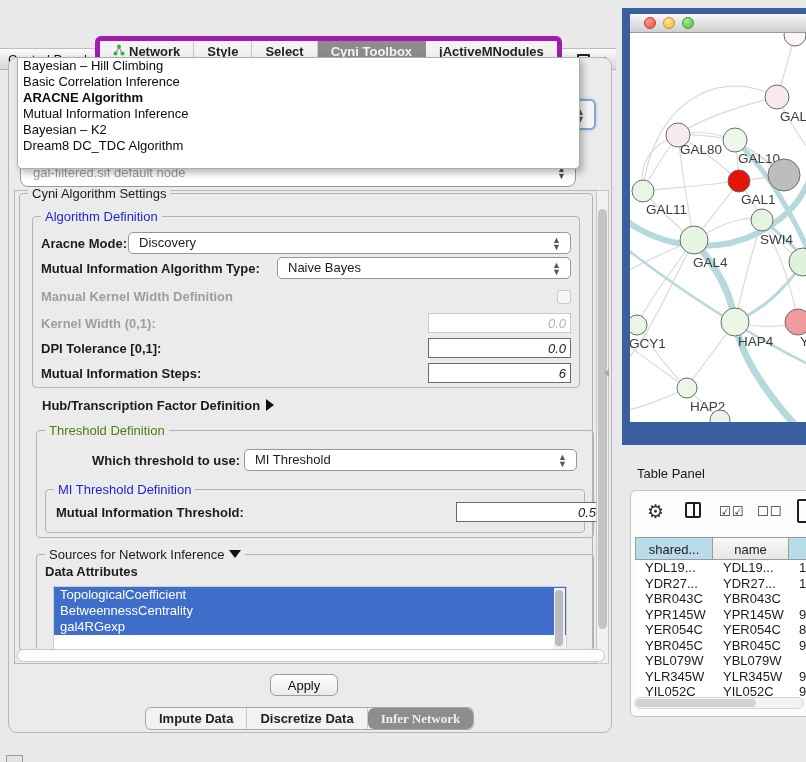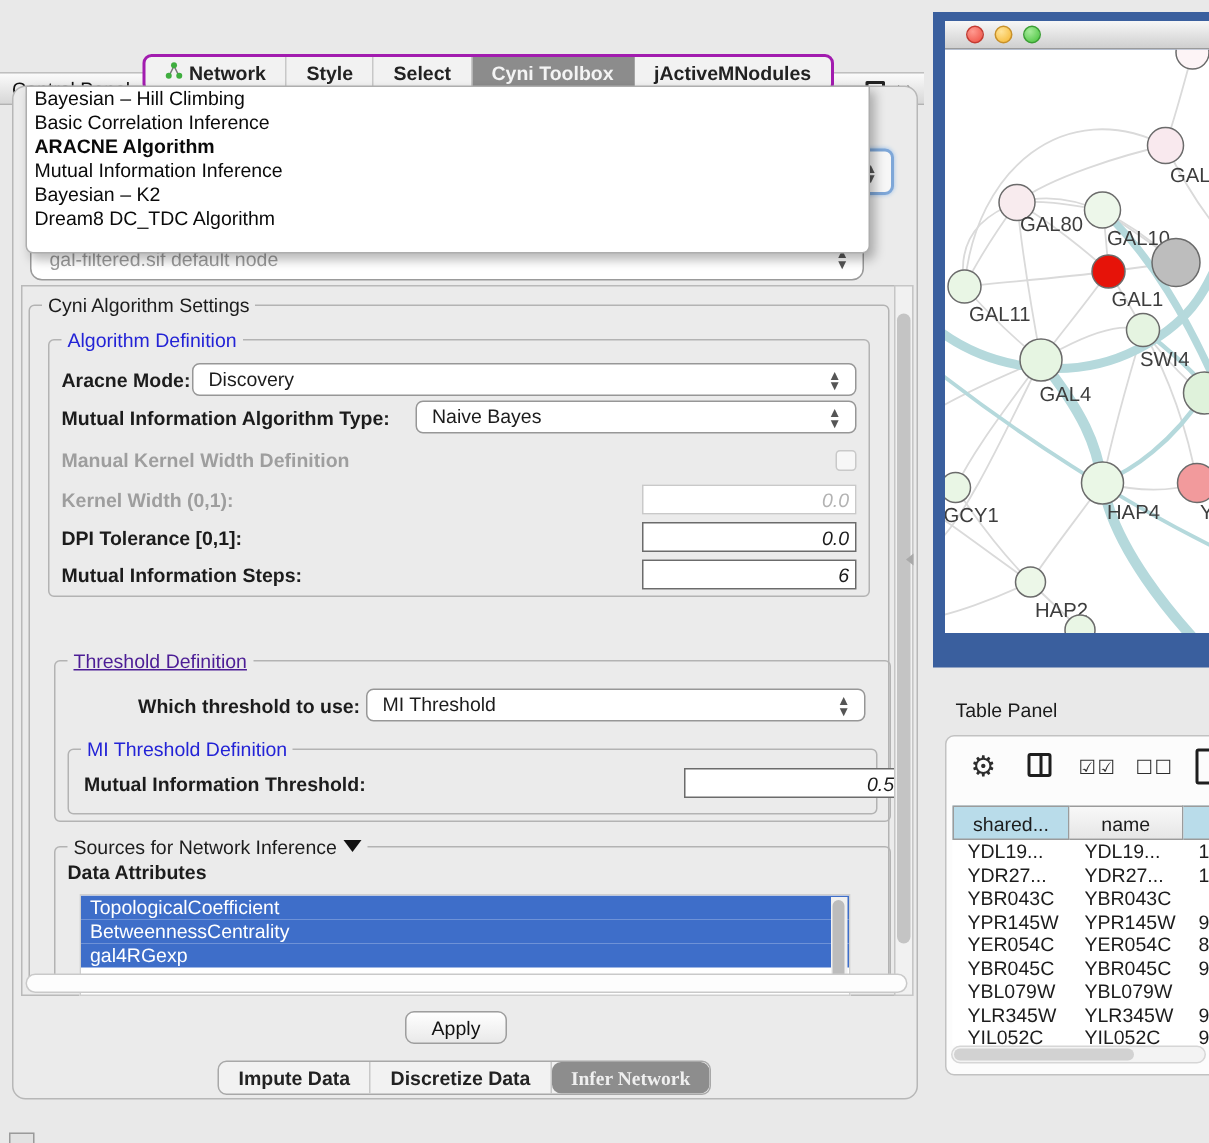--- a/index.html
+++ b/index.html
@@ -9,21 +9,21 @@
 
   
   #cp-titlebar{left:0;top:6;width:616px;height:22px;background:linear-gradient(#fbfbfb,#d7d7d7);
     border-top:1px solid #bfbfbf;border-bottom:1px solid #b2b2b2;line-height:22px;padding-left:8px;box-sizing:border-box;margin-top:48px;}
   #cp-title{font-size:13px;color:#111;}
   .winbtn{position:absolute;top:5px;}
   #btn-max{right:26px;width:9px;height:9px;border:2px solid #222;border-radius:1px;background:transparent;}
   #btn-close{right:8px;top:1px;font-size:14px;font-weight:bold;color:#111;}
 
   
-  #top-tabs{left:95px;top:36px;height:22px;display:flex;border:2px solid #a21caf;border-radius:6px;
+  #top-tabs{left:95px;top:36px;height:22px;display:flex;border:5px solid #a21caf;border-radius:6px;
     background:#f2f2f2;overflow:hidden;z-index:1;}
   .tab{padding:0 13px;line-height:22px;font-weight:bold;color:#222;border-right:1px solid #c8c8c8;
     display:flex;align-items:center;gap:4px;white-space:nowrap;}
   .tab:last-child{border-right:none;}
   .tab.sel{background:#8c8c8c;color:#f4f4f4;border-right-color:#8c8c8c;}
 
   
   #main-panel{left:8px;top:57px;width:604px;height:676px;border:1px solid #b7b7b7;border-radius:9px;
     background:#ebebeb;box-sizing:border-box;}
 
@@ -169,21 +169,21 @@
         <div class="dd-item">Basic Correlation Inference</div>
         <div class="dd-item sel">ARACNE Algorithm</div>
         <div class="dd-item">Mutual Information Inference</div>
         <div class="dd-item">Bayesian – K2</div>
         <div class="dd-item">Dream8 DC_TDC Algorithm</div>
       </div>
   </div>
 
   <div class="abs" id="scrollpane">
 
-    <div class="group" id="cyni-group" style="left:4px;top:12px;width:574px;height:458px;">
+    <div class="group" id="cyni-group" style="left:4px;top:2px;width:574px;height:458px;">
       <div class="legend">Cyni Algorithm Settings</div>
 
       <div class="group" style="left:12px;top:22px;width:548px;height:172px;">
         <div class="legend" style="color:#2323d6;">Algorithm Definition</div>
         <div class="row-label" style="left:8px;top:19px;">Aracne Mode:</div>
         <div class="combo" style="left:95px;top:15px;width:443px;">
           <span>Discovery</span>
           <div class="spinner">
               <div>▲</div>
               <div>▼</div>
@@ -200,23 +200,26 @@
         <div class="row-label gray" style="left:8px;top:72px;">Manual Kernel Width Definition</div>
         <div class="checkbox" style="left:524px;top:73px;"></div>
         <div class="row-label gray" style="left:8px;top:99px;">Kernel Width (0,1):</div>
         <div class="field disabled" style="left:395px;top:96px;width:143px;">0.0</div>
         <div class="row-label" style="left:8px;top:124px;">DPI Tolerance [0,1]:</div>
         <div class="field" style="left:395px;top:121px;width:143px;">0.0</div>
         <div class="row-label" style="left:8px;top:149px;">Mutual Information Steps:</div>
         <div class="field" style="left:395px;top:146px;width:143px;">6</div>
       </div>
 
+      <div class="abs row-label" style="left:22px;top:204px;">
+        <span>Hub/Transcription Factor Definition</span><span class="arrow-right"></span>
+      </div>
 
       <div class="group" style="left:16px;top:236px;width:558px;height:108px;">
-        <div class="legend" style="color:#4c1d95;text-decoration:underline;">Threshold Definition</div>
+        <div class="legend" style="color:#4d7c0f;">Threshold Definition</div>
         <div class="row-label" style="left:55px;top:22px;text-align:center;">Which threshold to use:</div>
         <div class="combo" style="left:207px;top:18px;width:333px;">
           <span>MI Threshold</span>
           <div class="spinner">
               <div>▲</div>
               <div>▼</div>
             </div>
         </div>
         <div class="group" style="left:8px;top:58px;width:540px;height:44px;">
           <div class="legend" style="color:#2323d6;background:#ebebeb;">MI Threshold Definition</div>

